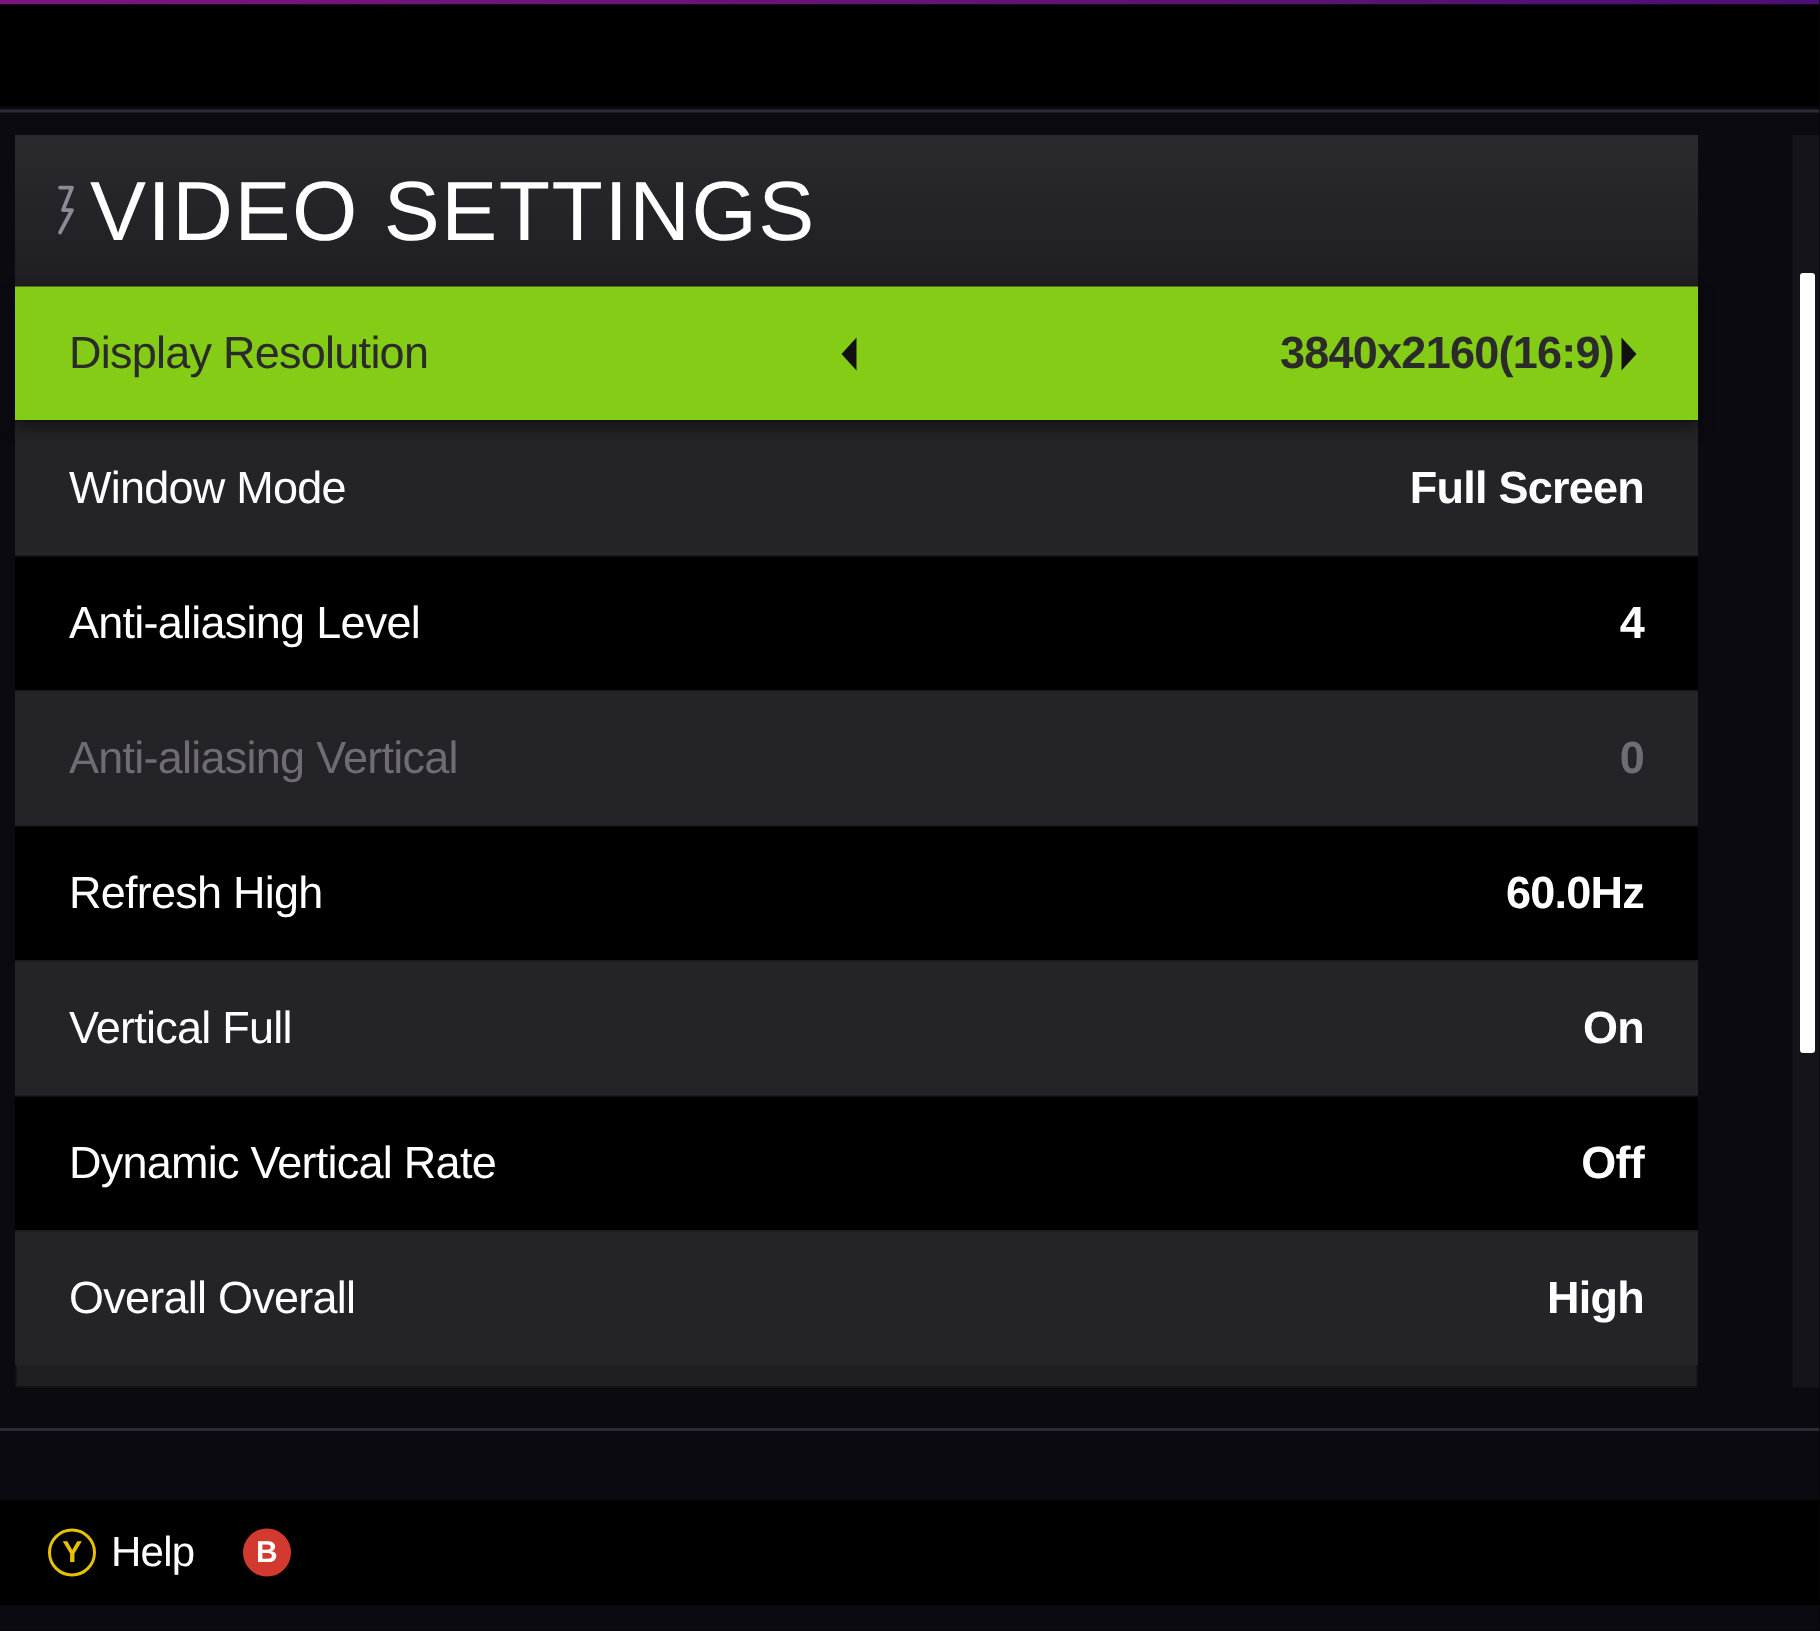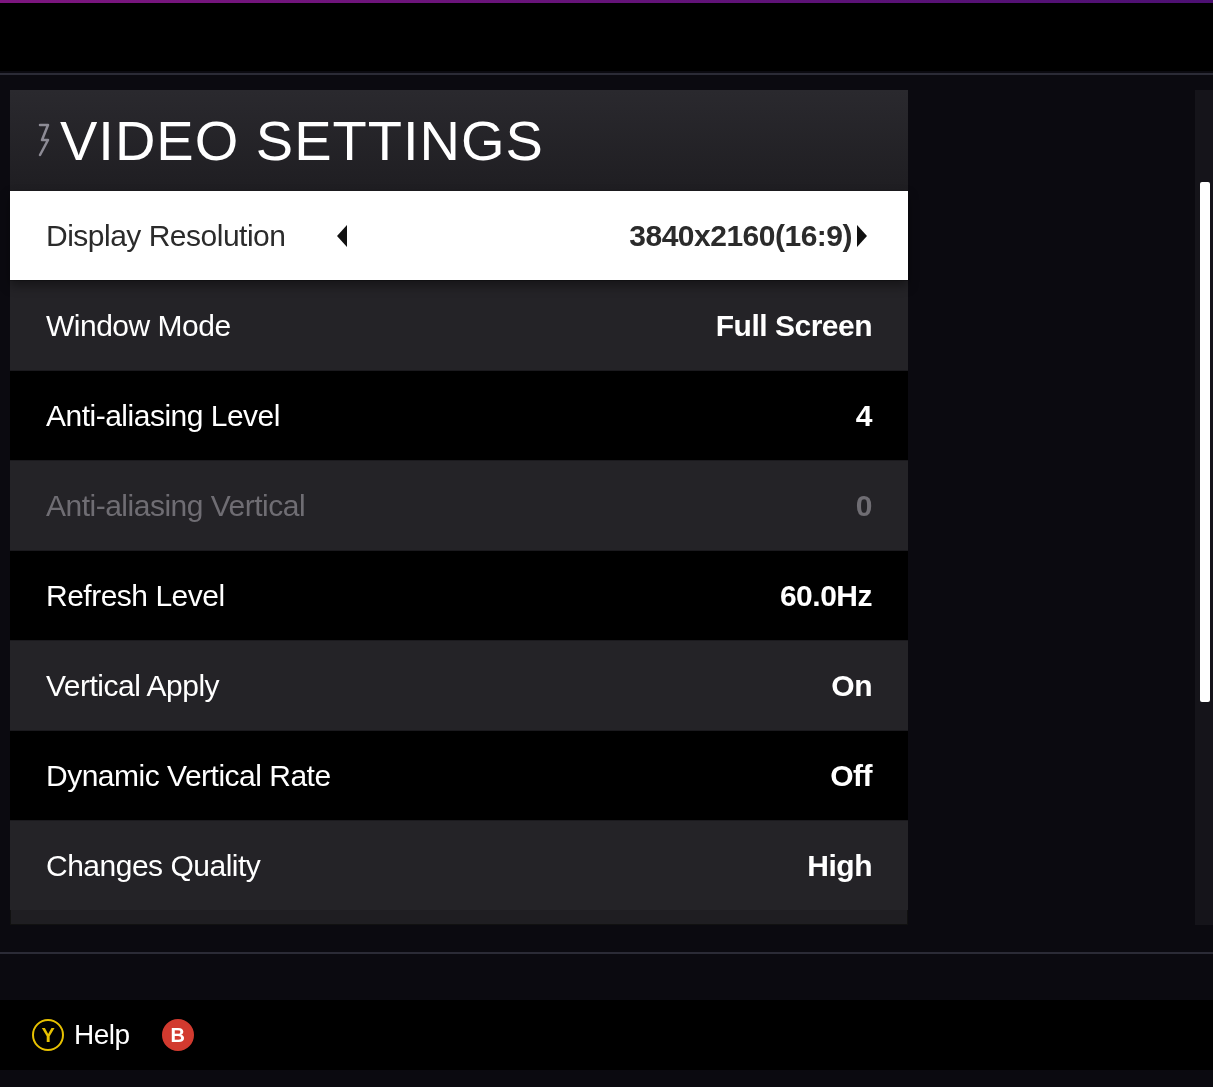--- a/index.html
+++ b/index.html
@@ -31,21 +31,21 @@
   .outer-border-top{
     position:absolute;
     left:0; right:0; top:73px;
     height:2px;
     background:#2b2b36;
   }
   .panel{
     position:absolute;
     left:10px;
     top:90px;
-    width:898px;
+    width:1122px;
     height:835px;
     background:#1f1e22;
     box-shadow:0 0 0 1px #111 inset;
   }
   
   .title-bar{
     height:100px;
     display:flex;
     align-items:center;
     padding-left:24px;
@@ -76,21 +76,21 @@
     align-items:center;
     padding:0 36px 0 36px;
     background:#000000;
     border-top:1px solid #1b1a1e;
     box-sizing:border-box;
     font-size:30px;
     color:#fff;
   }
   .row:nth-child(even){background:#242327;}
   .row.selected{
-    background:#ffffff;
+    background:#84cc16;
     color:#2b2b2b;
     box-shadow:0 6px 10px rgba(0,0,0,0.4);
     position:relative;
     z-index:2;
   }
   .row.disabled{color:#6f6d73;}
   .row .label{
     flex:1;
     font-weight:300;
   }
@@ -216,42 +216,42 @@
       </div>
 
       <div class="row disabled">
         <div class="label">Anti-aliasing Vertical</div>
         <div class="value-area">
           <span class="value">0</span>
         </div>
       </div>
 
       <div class="row">
-        <div class="label">Refresh Level</div>
+        <div class="label">Refresh High</div>
         <div class="value-area">
           <span class="value">60.0Hz</span>
         </div>
       </div>
 
       <div class="row">
-        <div class="label">Vertical Apply</div>
+        <div class="label">Vertical Full</div>
         <div class="value-area">
           <span class="value">On</span>
         </div>
       </div>
 
       <div class="row">
         <div class="label">Dynamic Vertical Rate</div>
         <div class="value-area">
           <span class="value">Off</span>
         </div>
       </div>
 
       <div class="row">
-        <div class="label">Changes Quality</div>
+        <div class="label">Overall Overall</div>
         <div class="value-area">
           <span class="value">High</span>
         </div>
       </div>
 
     </div>
   </div>
 
   <div class="scroll-track">
     <div class="scroll-thumb"></div>

